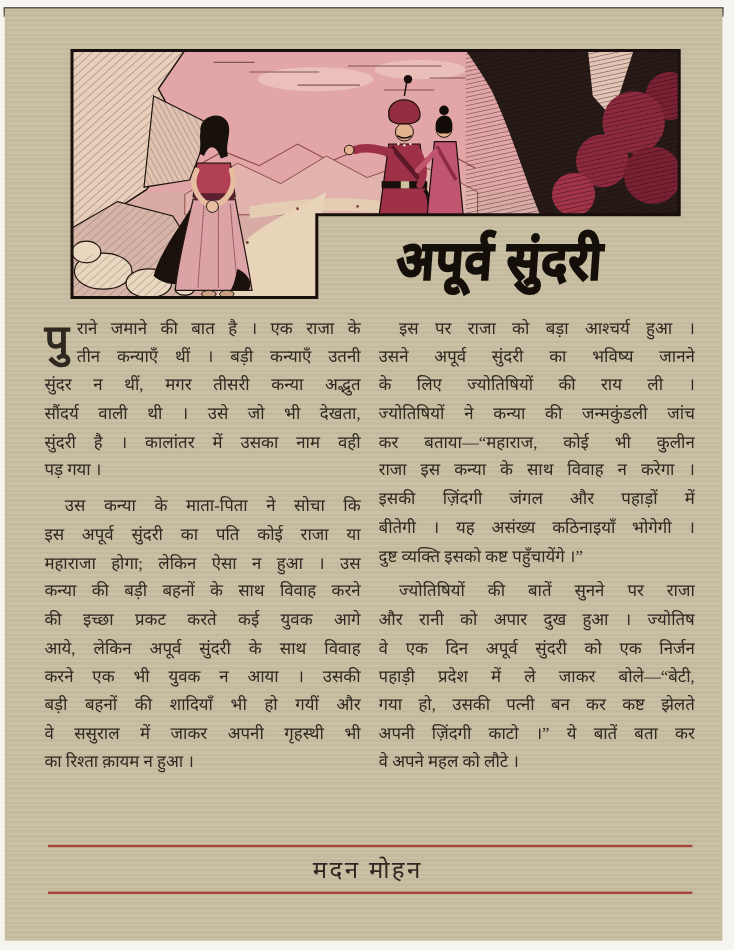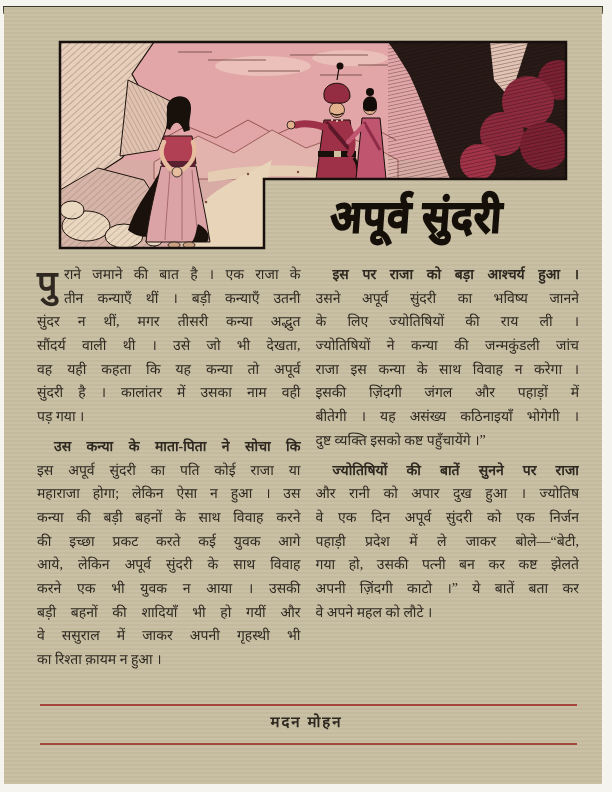--- a/index.html
+++ b/index.html
@@ -44,32 +44,32 @@
   .col{flex:1 1 0;min-width:0;}
   .para{position:relative;}
   .para + .para{margin-top:6px;}
   .line{
     height:23.7px;line-height:23.7px;font-size:14px;
     text-align:justify;text-align-last:justify;
     overflow:hidden;white-space:nowrap;
   }
   .line.last{text-align-last:left;font-family:Liberation Serif, serif;}
   .line.dc-pad{padding-left:27px;}
-  .line.first-ind{padding-left:17px;font-weight:bold;}
+  .line.first-ind{padding-left:17px;}
   .dropcap{
     position:absolute;left:0;top:0;width:26px;
     font-size:36px;line-height:42px;font-weight:700;color:#2e2820;
   }
   
   .rule{position:absolute;left:40px;width:537px;height:2px;background:#a6453c;}
   .rule.r1{top:704px;}
   .rule.r2{top:743px;}
   .author{
     position:absolute;left:34px;width:545px;top:711px;
-    text-align:center;font-size:15px;font-weight:700;color:#2e2820;
+    text-align:center;font-size:20px;font-weight:400;color:#2e2820;
     letter-spacing:2px;
   }
 </style>
 </head>
 <body>
 
 <div class="scan">
   <div class="top-shadow"></div>
   <div class="paper"></div>
 
@@ -211,21 +211,20 @@
   </div>
 
   <div class="columns">
     <div class="col">
         <div class="para">
           <span class="dropcap">पु</span>
           <div class="line dc-pad">राने जमाने की बात है ।  एक राजा के</div>
           <div class="line dc-pad">तीन कन्याएँ थीं ।  बड़ी कन्याएँ उतनी</div>
           <div class="line">सुंदर न थीं, मगर तीसरी कन्या अद्भुत</div>
           <div class="line">सौंदर्य वाली थी ।  उसे जो भी देखता,</div>
-          <div class="line">वह यही कहता कि यह कन्या तो अपूर्व</div>
           <div class="line">सुंदरी है ।  कालांतर में उसका नाम वही</div>
           <div class="line last">पड़ गया ।</div>
         </div>
         <div class="para">
           <div class="line first-ind">उस कन्या के माता-पिता ने सोचा कि</div>
           <div class="line">इस अपूर्व सुंदरी का पति कोई राजा या</div>
           <div class="line">महाराजा होगा; लेकिन ऐसा न हुआ । उस</div>
           <div class="line">कन्या की बड़ी बहनों के साथ विवाह करने</div>
           <div class="line">की इच्छा प्रकट करते कई युवक आगे</div>
           <div class="line">आये, लेकिन अपूर्व सुंदरी के साथ विवाह</div>
@@ -234,20 +233,21 @@
           <div class="line">वे ससुराल में जाकर अपनी गृहस्थी भी</div>
           <div class="line last">का रिश्ता क़ायम न हुआ ।</div>
         </div>
       </div>
     <div class="col">
         <div class="para">
           <div class="line first-ind">इस पर राजा को बड़ा आश्चर्य हुआ ।</div>
           <div class="line">उसने अपूर्व सुंदरी का भविष्य जानने</div>
           <div class="line">के लिए ज्योतिषियों की राय ली ।</div>
           <div class="line">ज्योतिषियों ने कन्या की जन्मकुंडली जांच</div>
+          <div class="line">कर बताया—“महाराज, कोई भी कुलीन</div>
           <div class="line">राजा इस कन्या के साथ विवाह न करेगा ।</div>
           <div class="line">इसकी ज़िंदगी जंगल और पहाड़ों में</div>
           <div class="line">बीतेगी ।  यह असंख्य कठिनाइयाँ भोगेगी ।</div>
           <div class="line last">दुष्ट व्यक्ति इसको कष्ट पहुँचायेंगे ।”</div>
         </div>
         <div class="para">
           <div class="line first-ind">ज्योतिषियों की बातें सुनने पर राजा</div>
           <div class="line">और रानी को अपार दुख हुआ ।  ज्योतिष</div>
           <div class="line">वे एक दिन अपूर्व सुंदरी को एक निर्जन</div>
           <div class="line">पहाड़ी प्रदेश में ले जाकर बोले—“बेटी,</div>

